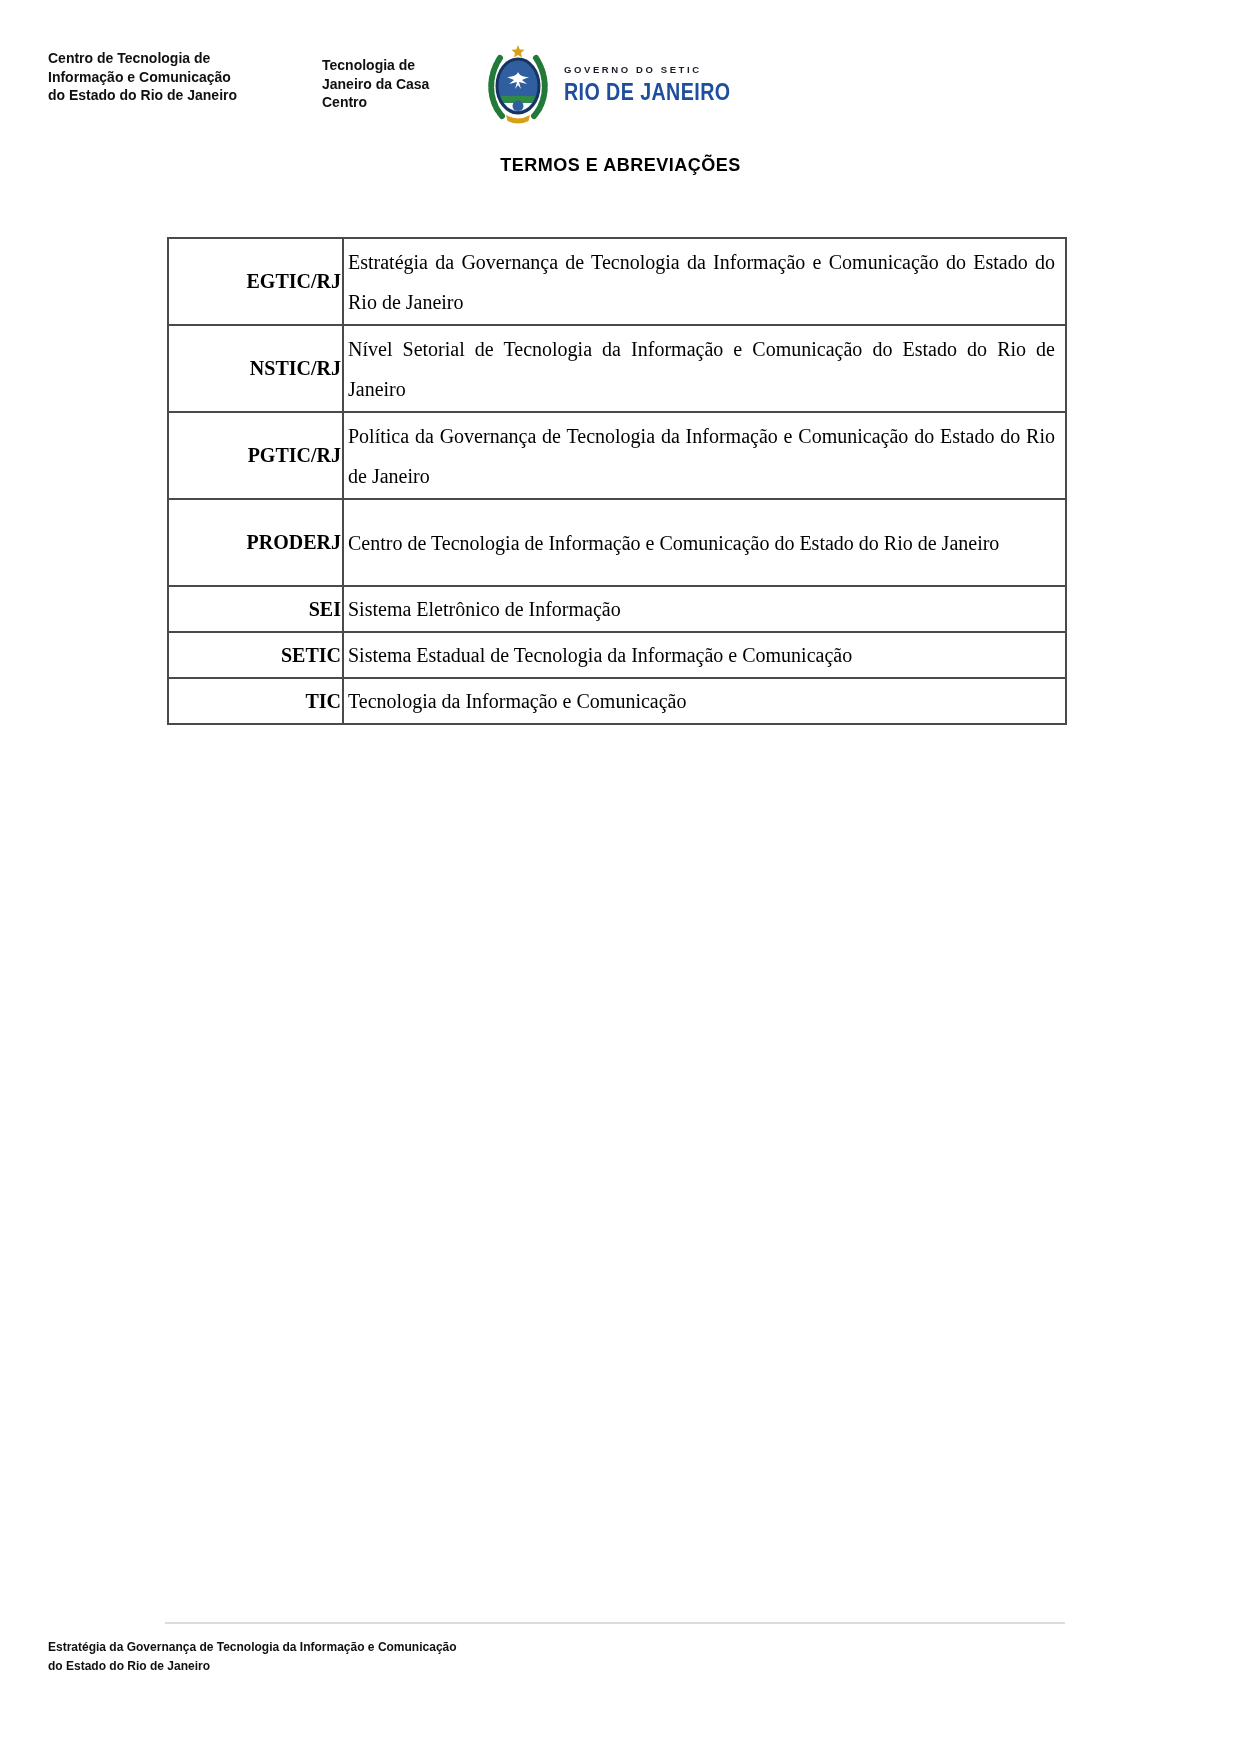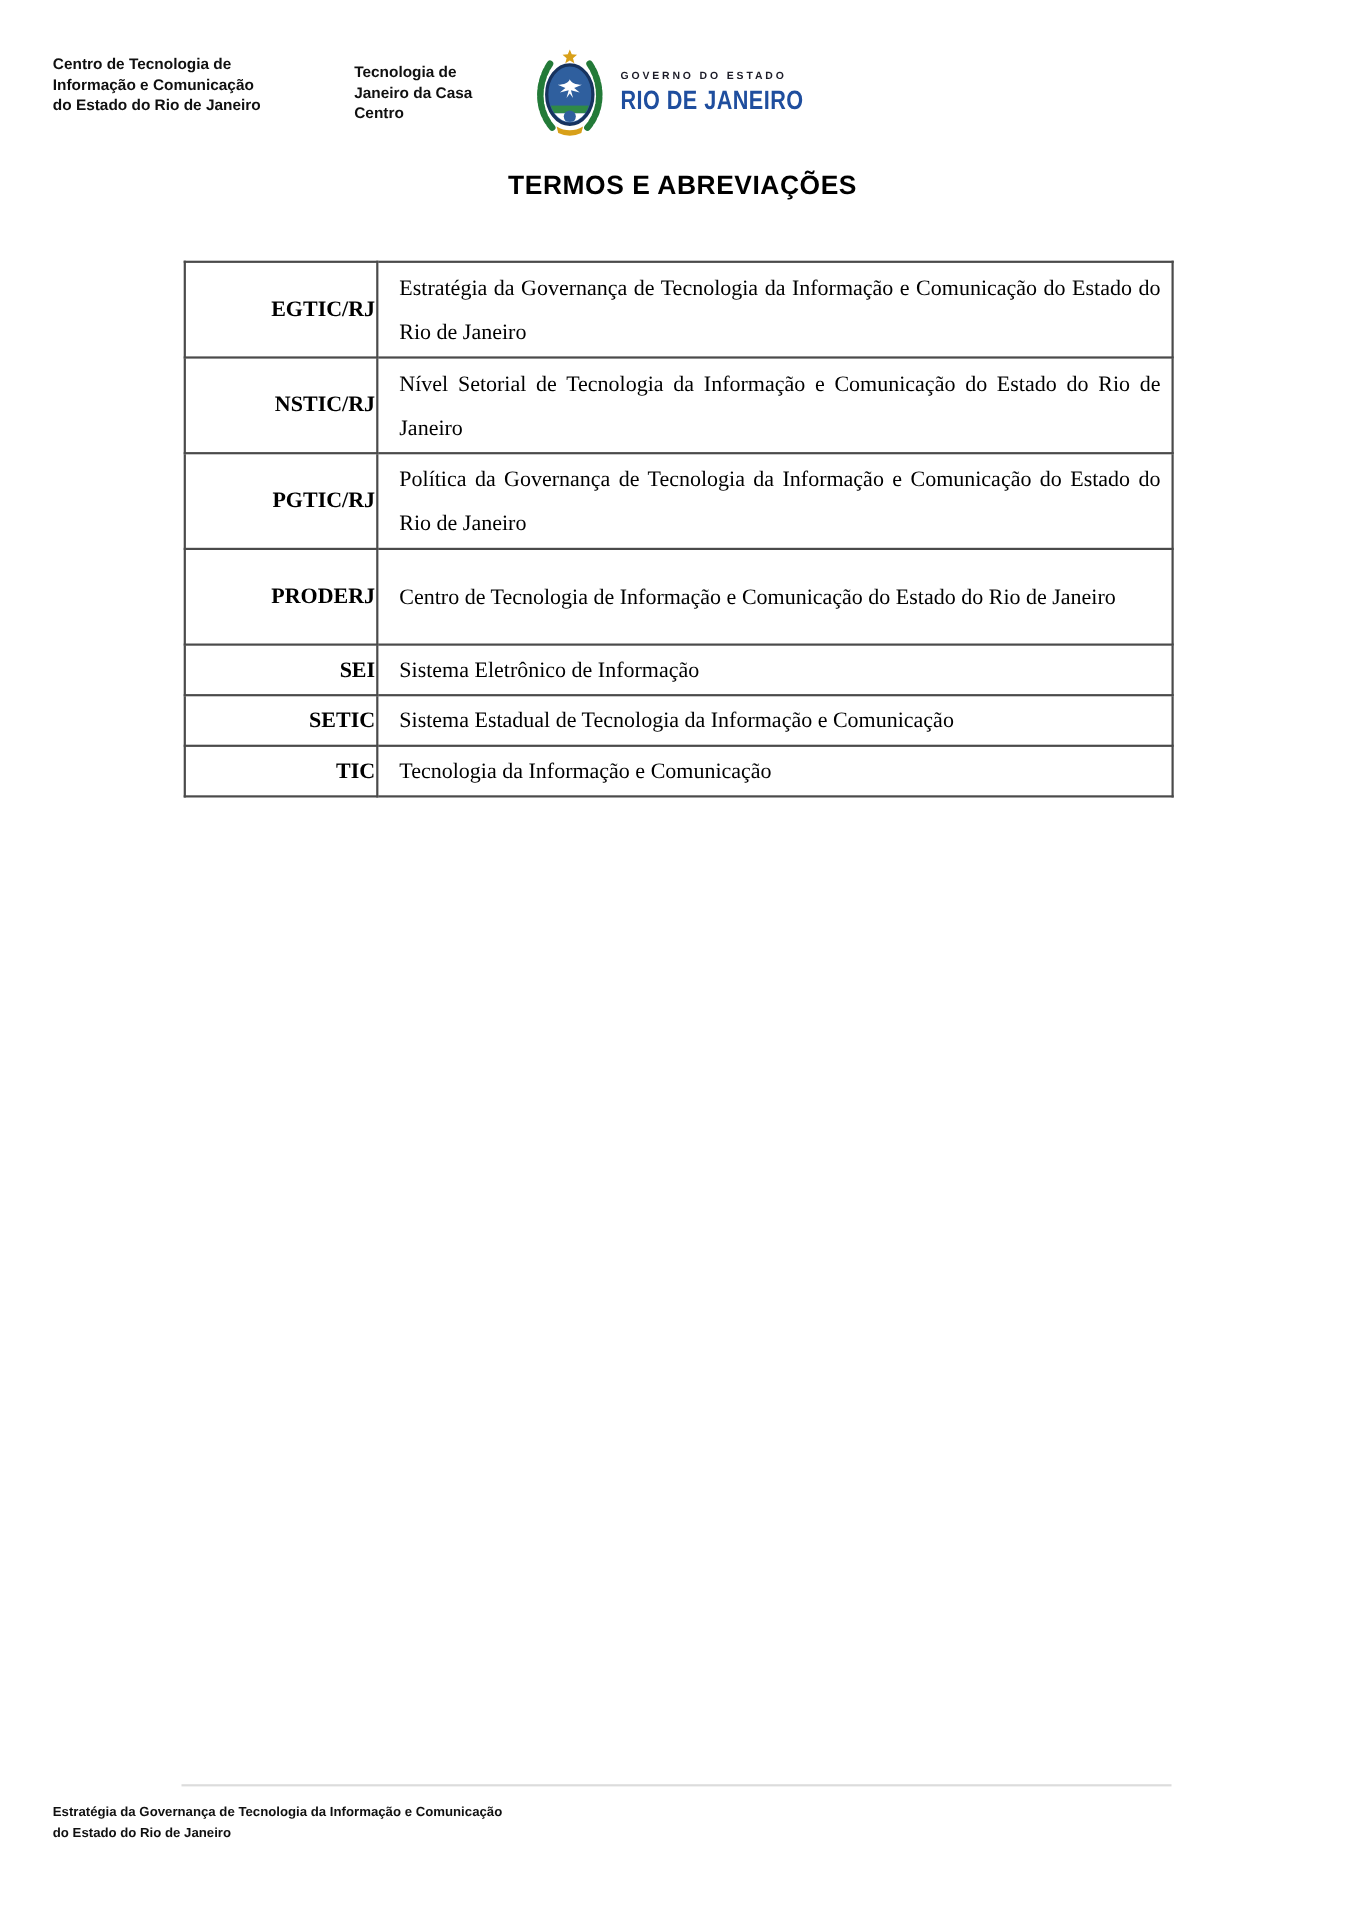--- a/index.html
+++ b/index.html
@@ -15,28 +15,28 @@
 
   .gov-logo{position:absolute;left:486px;top:44px;width:260px;height:82px;}
   .coat{position:absolute;left:0;top:0;}
   .gov-text{position:absolute;left:78px;top:20px;}
   .gov-tagline{font-size:9.5px;font-weight:bold;letter-spacing:2.6px;color:#1c1c28;white-space:nowrap;}
   .gov-name{font-size:24px;font-weight:bold;color:#1F4E9E;white-space:nowrap;
             transform:scaleX(0.82);transform-origin:left top;margin-top:3px;letter-spacing:0.5px;}
 
   
   .title{position:absolute;left:0;top:155px;width:100%;margin:0;text-align:center;
-         font-size:24px;font-weight:bold;letter-spacing:0.5px;color:#000;}
+         font-size:18px;font-weight:bold;letter-spacing:0.5px;color:#000;}
 
   
   table.abbr{position:absolute;left:167px;top:237px;width:900px;border-collapse:collapse;
              table-layout:fixed;font-family:"Liberation Serif",serif;font-size:20px;color:#000;}
   table.abbr td{border:2px solid #4a4a4a;overflow:hidden;}
   td.term{width:171px;text-align:right;vertical-align:middle;font-weight:bold;}
-  td.def{padding:2px 10px 2px 19px;text-align:justify;vertical-align:middle;}
+  td.def{padding:2px 10px 2px 4px;text-align:justify;vertical-align:middle;}
   tr.tall{height:87px;}
   tr.tall td.def{line-height:40px;}
   tr.short{height:46px;}
   tr.short td.def{line-height:24px;}
 
   
   .footer-rule{position:absolute;left:165px;top:1622px;width:900px;height:2px;background:#dcdcdc;}
   .footer-left{position:absolute;left:48px;top:1638px;font-weight:bold;font-size:12px;
                line-height:19px;color:#101010;}
   .footer-page{position:absolute;left:0;top:1630px;width:1065px;text-align:right;
@@ -80,21 +80,21 @@
         <rect x="11" y="52" width="42" height="7" fill="#2f8a47"></rect>
         <rect x="11" y="59" width="42" height="10" fill="#ffffff"></rect>
 
         <path d="M32 28 c-1 3 -5 5 -11 5 l7 3 -5 4 8 -2 -2 7 3 -4 3 4 -2 -7 8 2 -5 -4 7 -3 c-6 0 -10 -2 -11 -5 z" fill="#ffffff"></path>
         <circle cx="32" cy="62" r="5.5" fill="#2f5f9e"></circle>
       </g>
 
       <path d="M20 71 q12 7 24 0 l-1.5 6 q-10.5 5 -21 0 z" fill="#d8a019"></path>
     </svg>
     <div class="gov-text">
-      <div class="gov-tagline">GOVERNO DO ESTADO</div>
+      <div class="gov-tagline">GOVERNO DO SETIC</div>
       <div class="gov-name">RIO DE JANEIRO</div>
     </div>
   </div>
 
   <h1 class="title">TERMOS E ABREVIAÇÕES</h1>
 
   <table class="abbr">
     <tbody>
         <tr class="tall">
       <td class="term">EGTIC/RJ</td>

